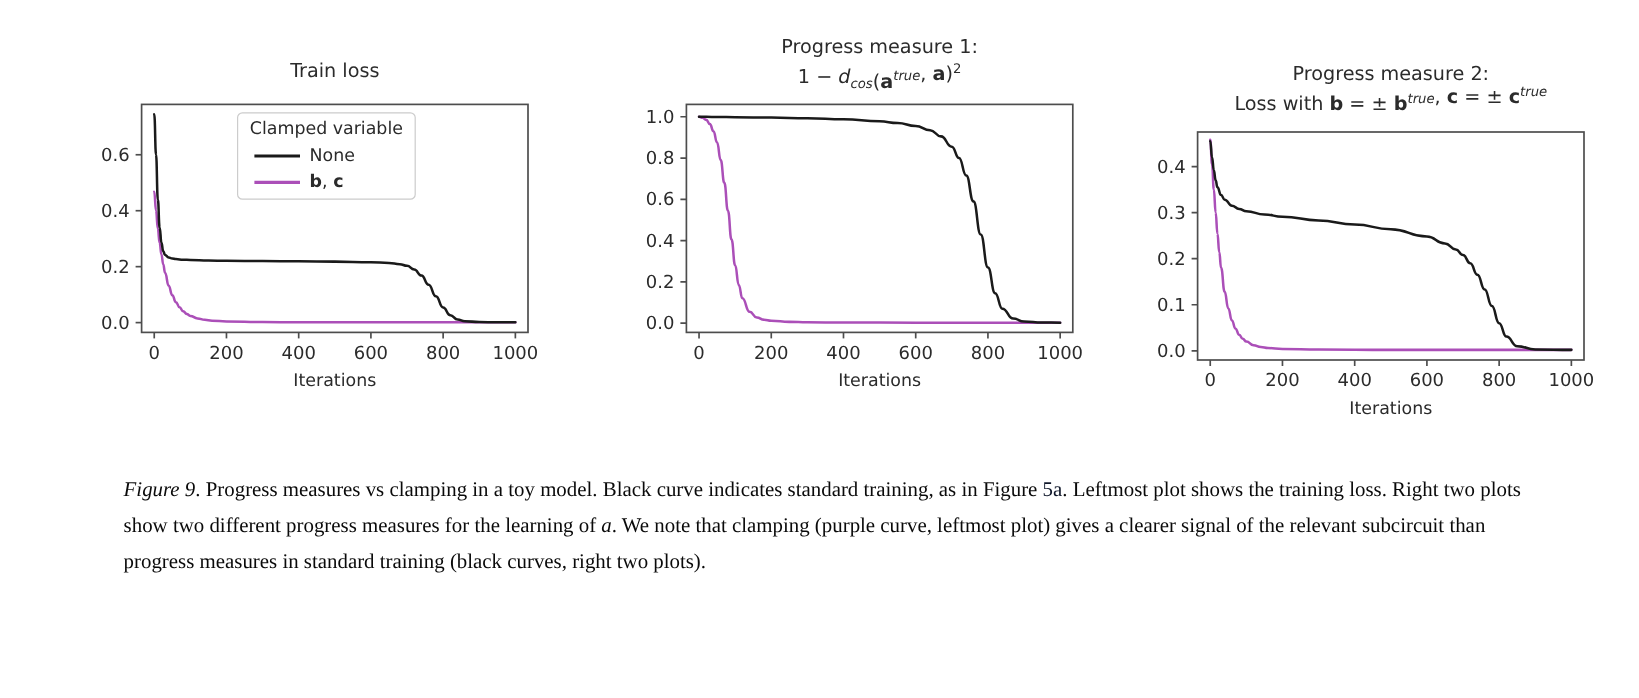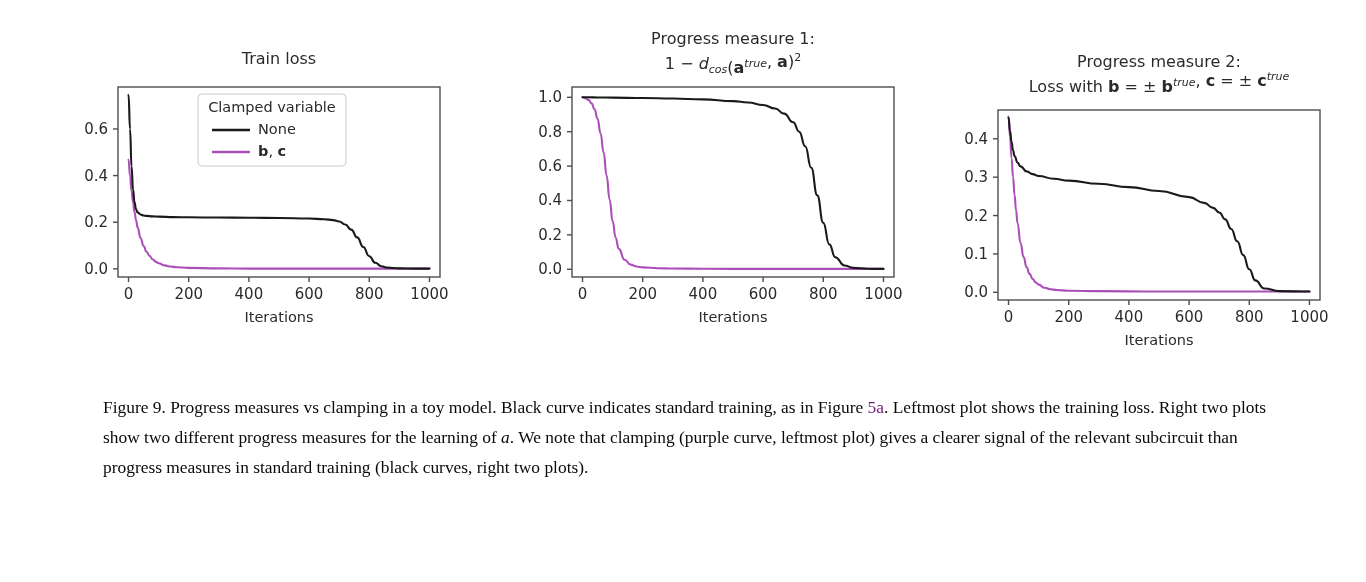--- a/index.html
+++ b/index.html
@@ -71,22 +71,22 @@
     position: absolute;
     left: 103px;
     top: 392px;
     width: 1175px;
     font-family: "Liberation Serif", "DejaVu Serif", serif;
     font-size: 17.4px;
     line-height: 30px;
     color: #0a0a0a;
     text-align: left;
   }
-  #caption .figno { }
-  #caption .xref { color: #701a75; }
+  #caption .figno { font-style: italic; }
+  #caption .xref { color: #0f172a; }
   #caption .mathvar { font-style: italic; }
 </style>
 </head>
 <body>
 
 <div id="figure-area">
   <div class="panel" id="panel-1">
       <svg width="440" height="340" viewBox="0 0 440 340" class="chart-svg">
         <text x="269" y="64" text-anchor="middle" class="chart-title">Train loss</text>
         <rect x="108" y="87" width="322" height="190" fill="#ffffff" stroke="#4d4d4d" stroke-width="1.4"></rect>

